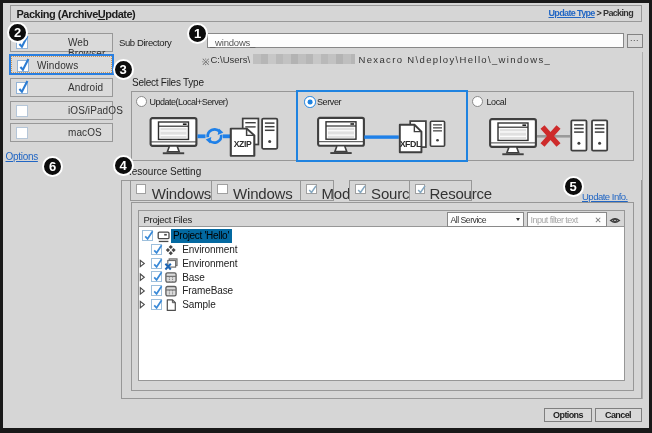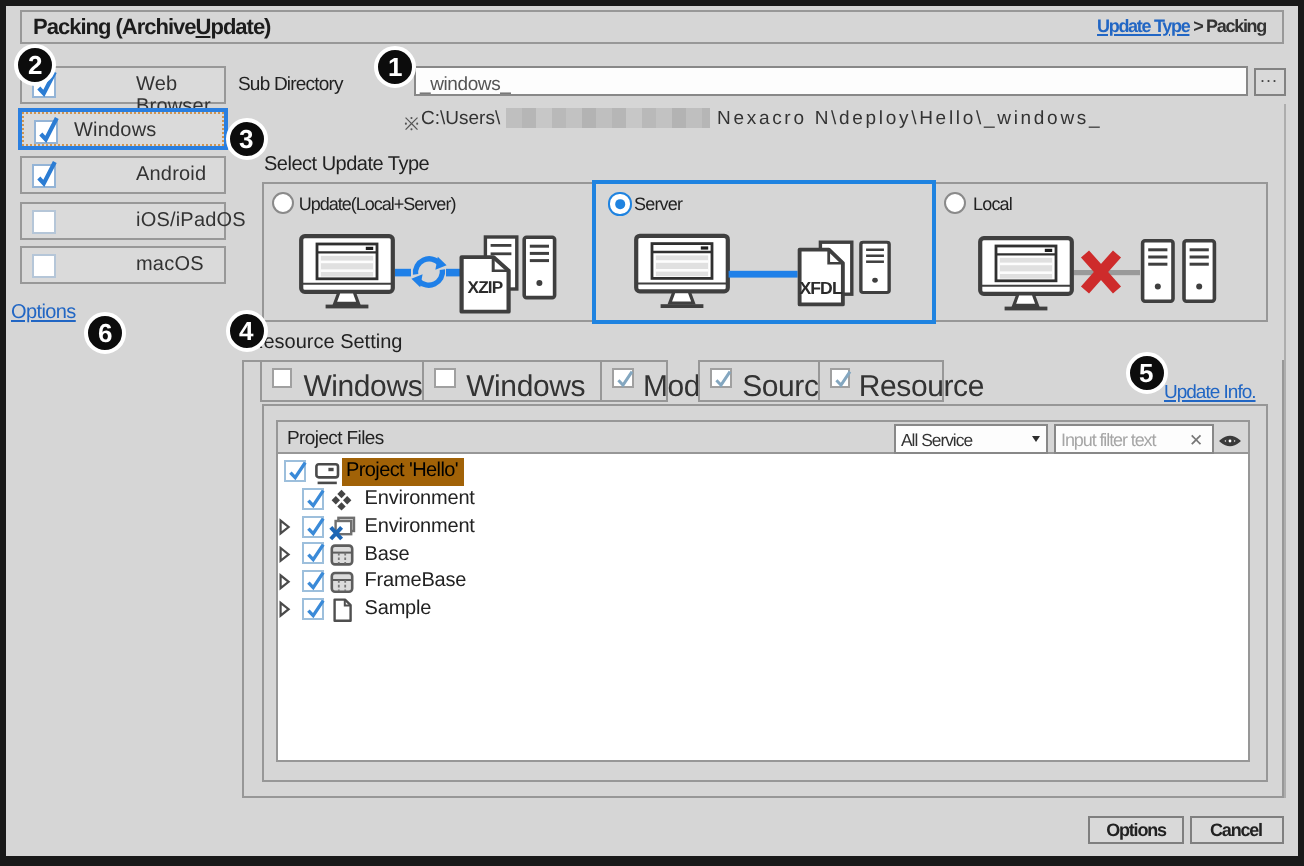--- a/index.html
+++ b/index.html
@@ -97,21 +97,21 @@
 <div class="abs inp" style="left:207px;top:32.5px;width:416.5px;height:15.5px"></div>
 <div class="txt" style="left:210px;top:36.5px;font-size:9.5px;color:#555;letter-spacing:-0.2px">_windows_</div>
 <div class="abs" style="left:627px;top:33.5px;width:15.5px;height:14.5px;background:#d9d9d9;border:1px solid #828282;"></div>
 <div class="txt" style="left:630px;top:33px;font-size:9px;color:#444;letter-spacing:0.5px">...</div>
 
 <div class="txt" style="left:202px;top:54.5px;font-size:9px;color:#555">※</div>
 <div class="txt" style="left:210.5px;top:54px;font-size:9.5px;color:#333;letter-spacing:0px">C:\Users\</div>
 <div class="abs" style="left:253px;top:54px;width:101.5px;height:10px;background:repeating-linear-gradient(90deg,#bfbfbf 0 8px,#b6b6b6 8px 15px,#c7c7c7 15px 23px,#b9b9b9 23px 30px,#c2c2c2 30px 38px,#b3b3b3 38px 45px);"></div>
 <div class="txt" style="left:358.5px;top:54px;font-size:9.5px;color:#333;letter-spacing:1.35px">Nexacro N\deploy\Hello\_windows_</div>
 
-<div class="txt" style="left:132px;top:76.8px;font-size:10px;color:#222;letter-spacing:-0.25px">Select Update Type</div>
+<div class="txt" style="left:132px;top:76.8px;font-size:10px;color:#222;letter-spacing:-0.25px">Select Files Type</div>
 <div class="abs grp" style="left:131px;top:91px;width:502.5px;height:69.5px"></div>
 <div class="abs" style="left:296px;top:89.5px;width:171.5px;height:72.5px;border:2px solid #1f83e0;"></div>
 
 <span class="radio" style="left:136.3px;top:95.6px"></span>
 <div class="txt" style="left:149.4px;top:96.8px;font-size:9px;color:#222;letter-spacing:-0.5px">Update(Local+Server)</div>
 <span class="radio radio-on" style="left:304px;top:96.3px"></span>
 <div class="txt" style="left:317px;top:97.4px;font-size:9px;color:#222;letter-spacing:-0.4px">Server</div>
 <span class="radio" style="left:472.2px;top:96.4px"></span>
 <div class="txt" style="left:486.5px;top:97.2px;font-size:9px;color:#222;letter-spacing:-0.4px">Local</div>
 
@@ -304,21 +304,21 @@
     <rect x="0.9" y="1.2" width="10.2" height="9.4" rx="1.6" fill="#dcdcdc" stroke="#5d5d5d" stroke-width="1.3"></rect>
     <path d="M1.2,4.7 H10.8" stroke="#5d5d5d" stroke-width="1"></path>
     <path d="M4.4,4.8 V10.2 M7.6,4.8 V10.2" stroke="#777" stroke-width="0.9" stroke-dasharray="1.3,1"></path>
   </g>
 
   <g transform="translate(27,71)">
     <path d="M2.3,0.8 H7.5 L10.3,3.6 V11.4 H2.3 Z" fill="#fff" stroke="#4f4f4f" stroke-width="1.2" stroke-linejoin="round"></path>
     <path d="M7.4,1 V3.7 H10.2" fill="none" stroke="#4f4f4f" stroke-width="1"></path>
   </g>
 </svg>
-<div class="txt" style="left:171.3px;top:229.3px;font-size:10px;letter-spacing:-0.3px;color:#000;background:#a16207;padding:1px 2.5px 1.5px 1.7px">Project 'Hello'</div>
+<div class="txt" style="left:171.3px;top:229.3px;font-size:10px;letter-spacing:-0.3px;color:#000;background:#0369a1;padding:1px 2.5px 1.5px 1.7px">Project 'Hello'</div>
 <div class="txt row-lbl" style="left:182.3px;top:244.1px">Environment</div>
 <div class="txt row-lbl" style="left:182.3px;top:257.8px">Environment</div>
 <div class="txt row-lbl" style="left:182.3px;top:271.5px">Base</div>
 <div class="txt row-lbl" style="left:182.3px;top:285.2px">FrameBase</div>
 <div class="txt row-lbl" style="left:182.3px;top:298.9px">Sample</div>
 
 <div class="btn" style="left:544px;width:48px">Options</div>
 <div class="btn" style="left:594.5px;width:47px">Cancel</div>
 
 <div class="badge" style="left:187px;top:22.5px">1</div>

